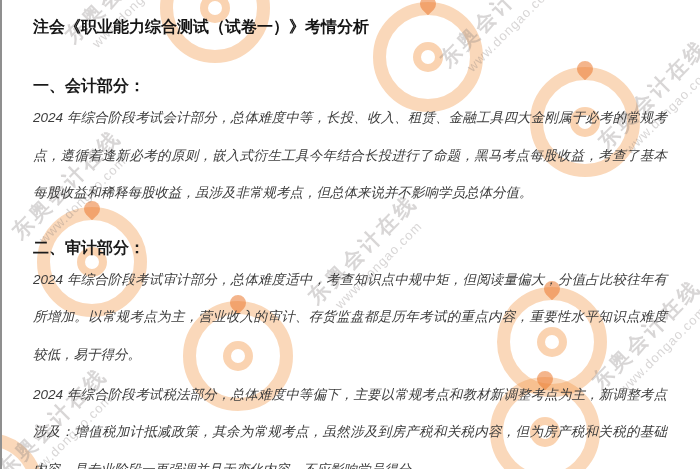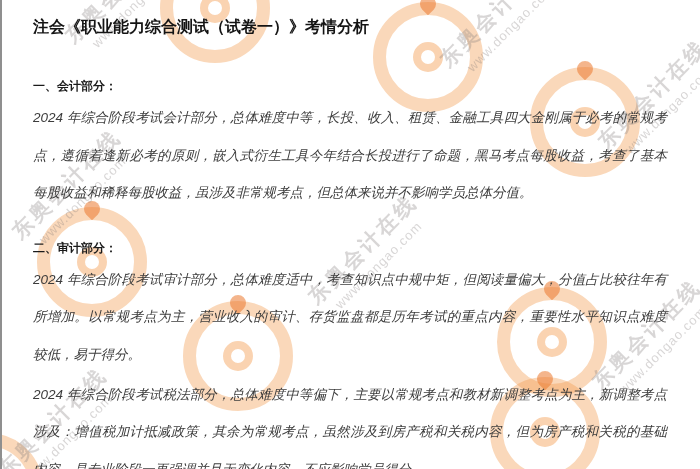--- a/index.html
+++ b/index.html
@@ -86,21 +86,21 @@
   }
   .doc-title {
     text-align: left;
     font-size: 16px;
     font-weight: bold;
     color: #141414;
     line-height: 28px;
   }
   .sec-heading {
     margin-top: 34px;
-    font-size: 12px;
+    font-size: 16px;
     font-weight: bold;
     color: #1a1a1a;
     line-height: 22px;
   }
   .sec-heading.gap { margin-top: 25px; }
   .sec-body {
     margin-top: 2px;
     font-size: 13.5px;
     line-height: 37.6px;
     text-align: justify;

